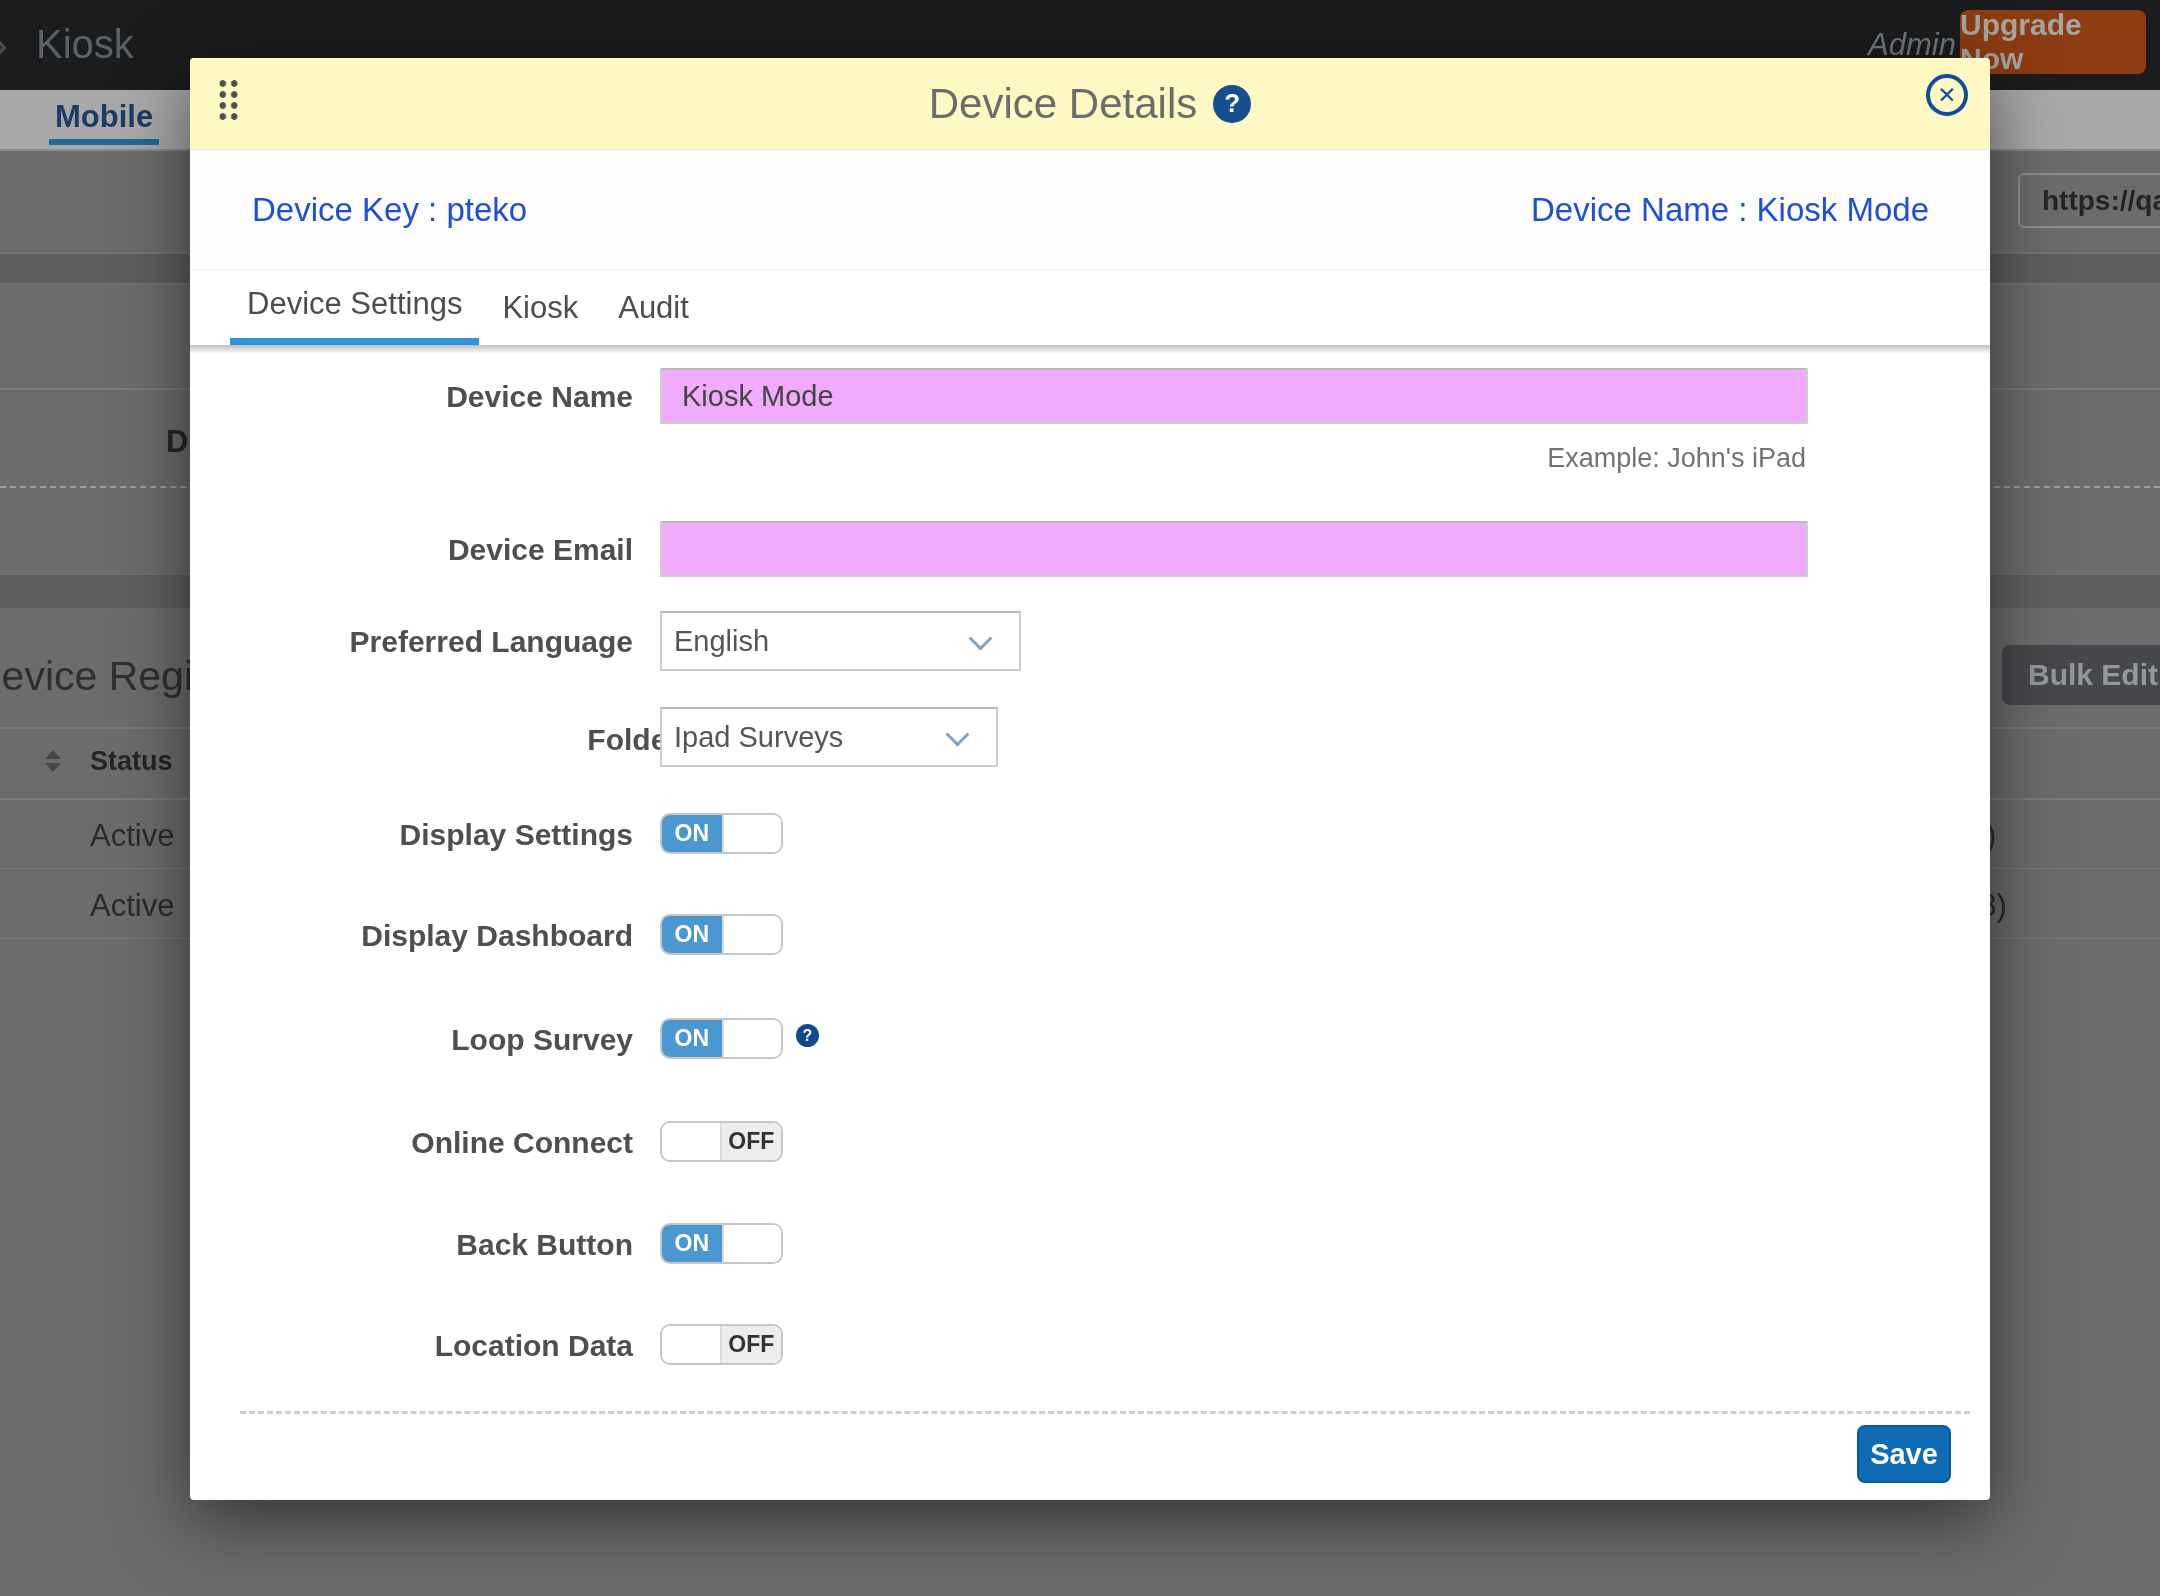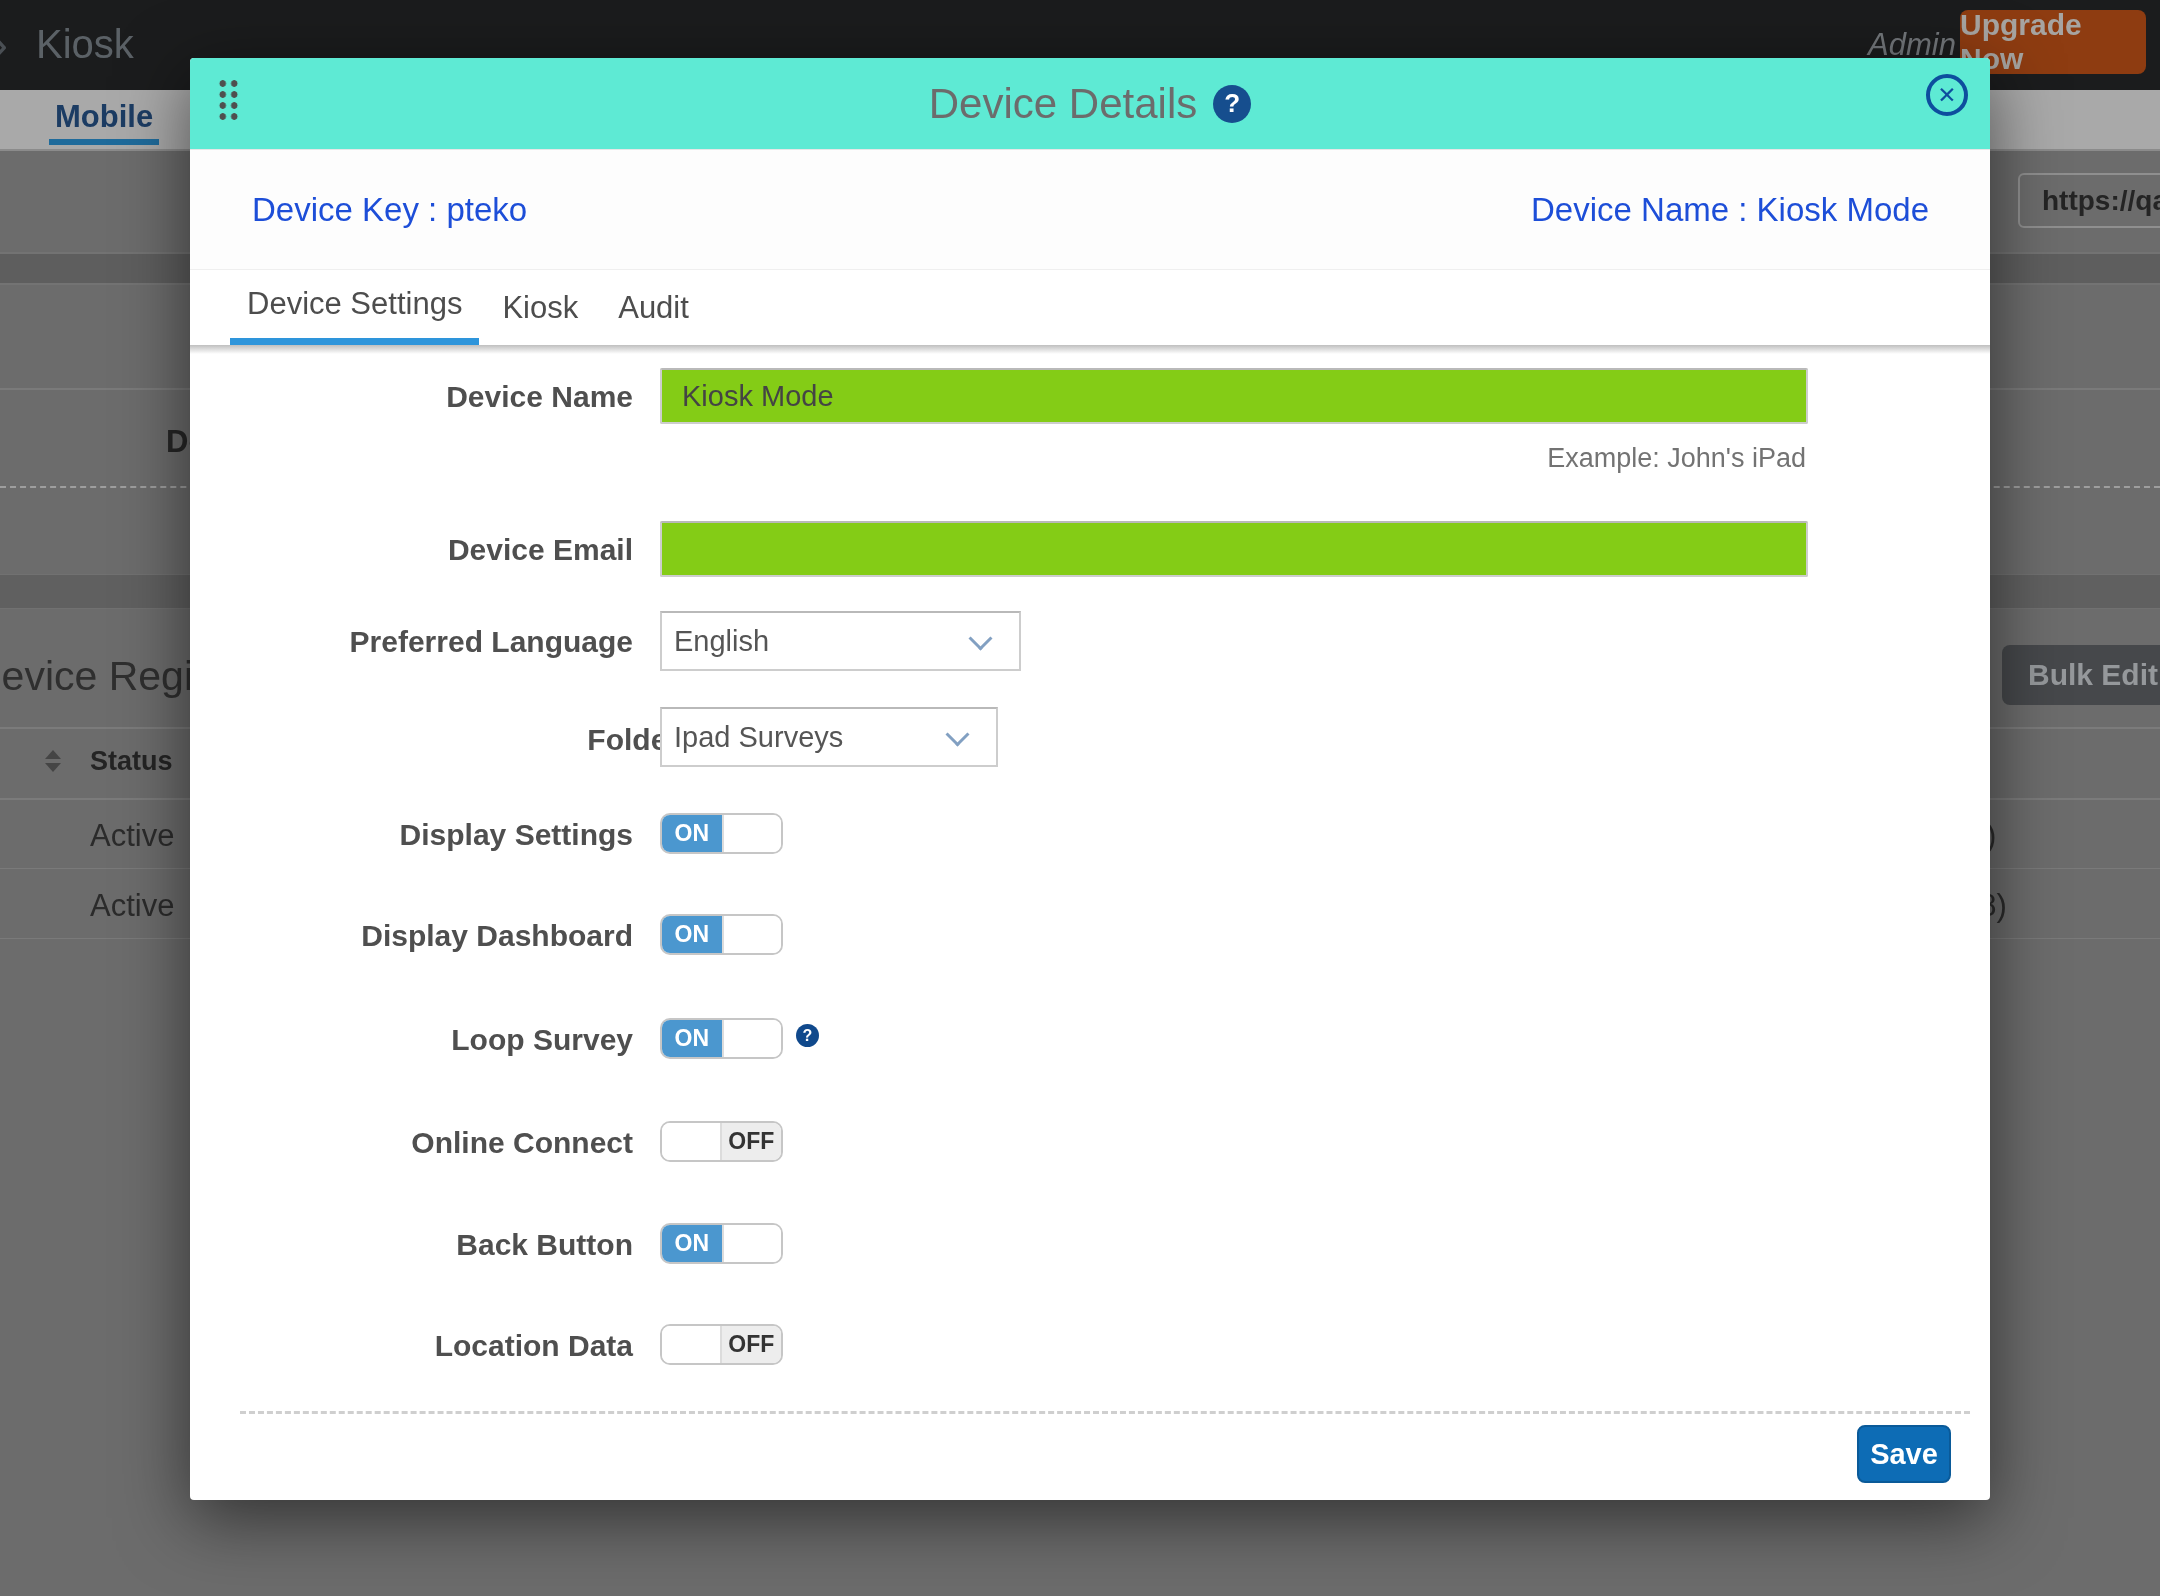--- a/index.html
+++ b/index.html
@@ -36,41 +36,41 @@
   .bg-sort .up{width:0;height:0;border-left:8px solid transparent;border-right:8px solid transparent;border-bottom:9px solid #454545;}
   .bg-sort .dn{width:0;height:0;border-left:8px solid transparent;border-right:8px solid transparent;border-top:9px solid #454545;margin-top:4px;}
   .bg-active1{position:absolute;left:90px;top:818px;font-size:31px;color:#2b2b2b;}
   .bg-active2{position:absolute;left:90px;top:888px;font-size:31px;color:#2b2b2b;}
   .bg-frag1{position:absolute;left:1986px;top:818px;font-size:31px;color:#2b2b2b;}
   .bg-frag2{position:absolute;left:1962px;top:888px;font-size:31px;color:#2b2b2b;}
 
   
   .modal{position:absolute;left:190px;top:58px;width:1800px;height:1442px;background:#fff;border-radius:4px;
     box-shadow:0 18px 70px rgba(0,0,0,0.55);z-index:10;}
-  .modal-header{position:absolute;left:0;top:0;width:100%;height:92px;background:#5eead4;border-bottom:1px solid #e7e7e7;
+  .modal-header{position:absolute;left:0;top:0;width:100%;height:92px;background:#fef9c3;border-bottom:1px solid #e7e7e7;
     border-radius:4px 4px 0 0;display:flex;align-items:center;justify-content:center;}
   .drag-handle{position:absolute;left:27px;top:20px;width:23px;height:44px;
     background-image:radial-gradient(circle,#4f4f4f 3px,transparent 3.6px);background-size:11.5px 11px;}
   .modal-title{font-size:42px;color:#6c6c6c;}
   .help-badge{display:inline-flex;width:38px;height:38px;border-radius:50%;background:#164e8e;color:#fff;
     font-weight:700;font-size:26px;align-items:center;justify-content:center;margin-left:16px;}
   .close-btn{position:absolute;left:1736px;top:16px;width:42px;height:42px;border-radius:50%;border:4px solid #0d4e9e;
     background:transparent;color:#0d4e9e;font-size:23px;font-weight:900;display:flex;align-items:center;justify-content:center;cursor:pointer;padding:0;}
   .key-row{position:absolute;left:0;top:92px;width:100%;height:120px;display:flex;align-items:center;
     justify-content:space-between;padding:0 61px 0 62px;background:#fdfdfd;border-bottom:1px solid #efefef;}
   .key-row span{font-size:33px;color:#1d4ed8;}
   .tabs{position:absolute;left:40px;top:212px;height:75px;display:flex;column-gap:6px;}
   .tab{height:75px;padding:0 17px;display:flex;align-items:center;font-size:31px;color:#4d4d4d;cursor:pointer;}
   .tab.active{border-bottom:7px solid #2e95db;}
   .tab-shadow{position:absolute;left:0;top:287px;width:100%;height:9px;
     background:linear-gradient(#bfbfbf,rgba(255,255,255,0));}
 
   .form-label{position:absolute;left:0;width:443px;text-align:right;font-size:30px;font-weight:700;color:#4f4f4f;line-height:30px;}
   .text-input{position:absolute;left:470px;width:1148px;height:56px;border:2px solid #cdcdcd;border-top-color:#b9b9b9;
-    border-radius:2px;font-size:29px;color:#444;padding:0 20px;background:#84cc16;}
+    border-radius:2px;font-size:29px;color:#444;padding:0 20px;background:#f0abfc;}
   .helper{position:absolute;right:184px;top:385px;font-size:27px;color:#737373;}
   .select{position:absolute;left:470px;height:60px;border:2px solid #cdcdcd;border-top-color:#b9b9b9;background:#fff;
     display:flex;align-items:center;font-size:29px;color:#555;padding-left:12px;cursor:pointer;}
   .chev{position:absolute;right:30px;top:17px;width:17px;height:17px;border-right:3px solid #82a0c2;border-bottom:3px solid #82a0c2;transform:rotate(45deg);}
 
   .toggle{position:absolute;left:470px;width:123px;height:41px;border:2px solid #c6c6c6;border-radius:10px;
     background:#fff;overflow:hidden;display:flex;cursor:pointer;}
   .toggle .seg{width:50%;height:100%;display:flex;align-items:center;justify-content:center;font-weight:700;font-size:23px;}
   .toggle.on .seg-label{background:#4b97cf;color:#fff;order:0;}
   .toggle.on .seg-knob{background:#fff;order:1;border-left:2px solid #dcdcdc;}

